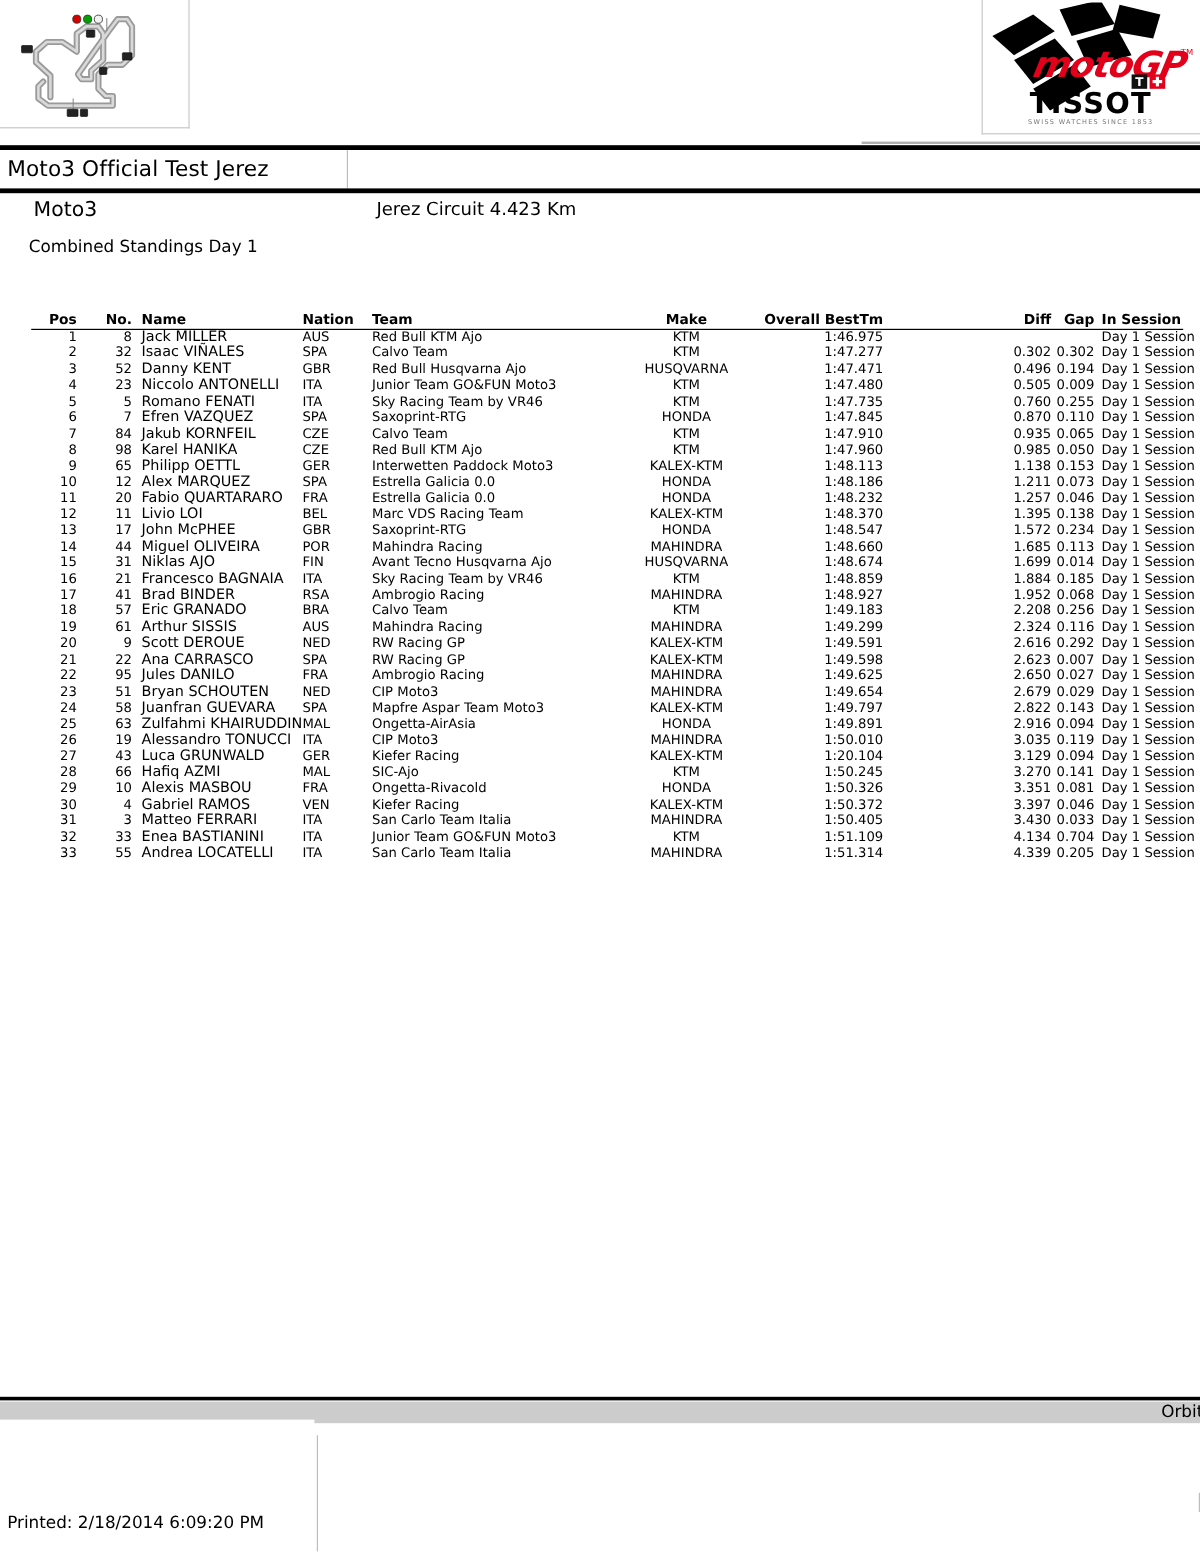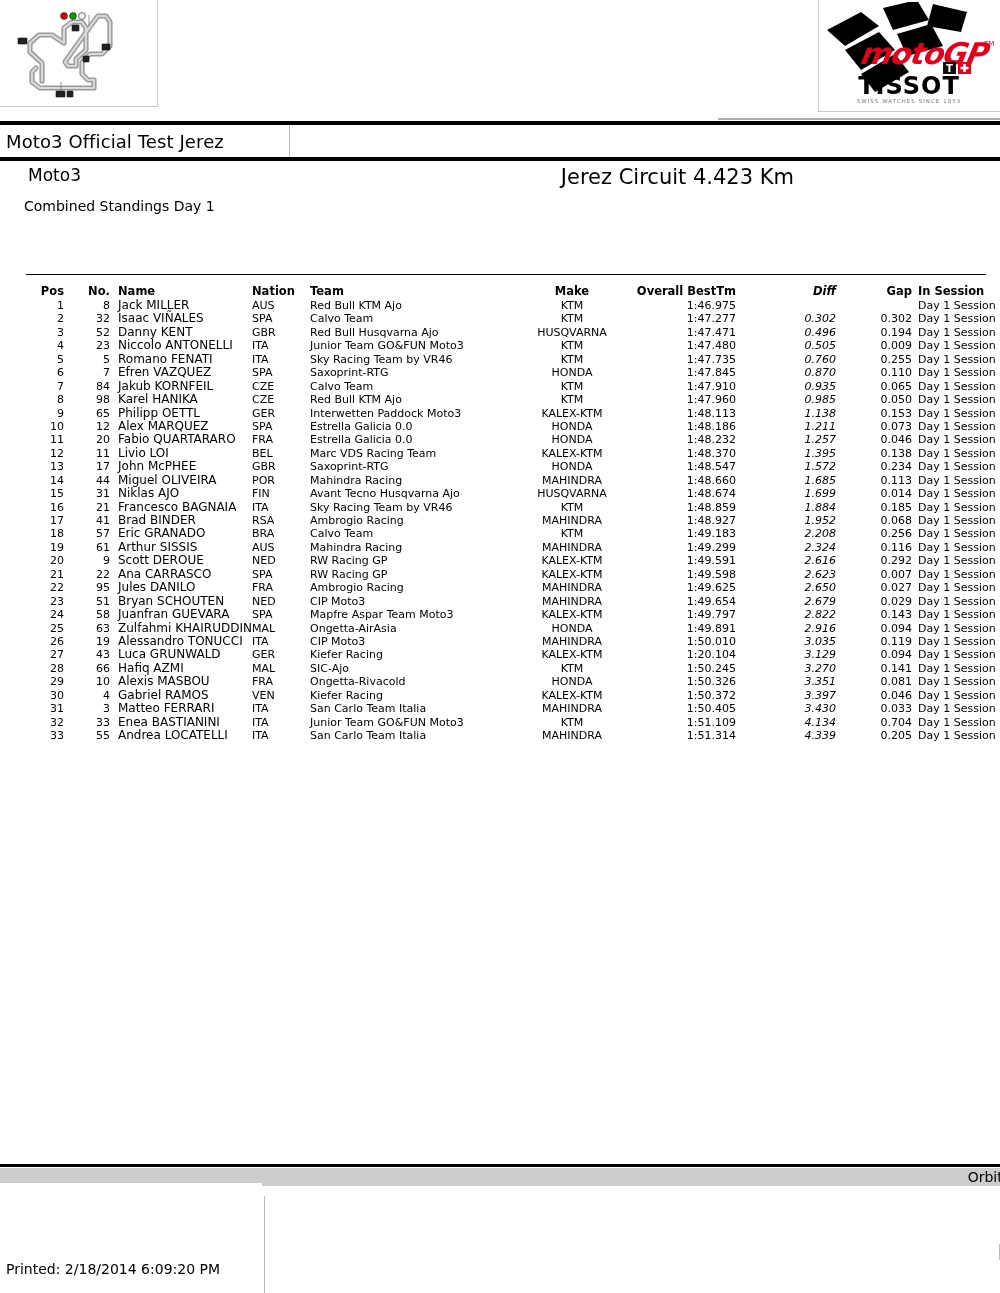--- a/index.html
+++ b/index.html
@@ -78,37 +78,36 @@
   #class-name {
     position: absolute;
     left: 28px; top: 165px;
     font-size: 17px;
     white-space: nowrap;
   }
   #circuit-info {
     position: absolute;
     left: 0px; top: 165px;
     width: 794px;
-    text-align: right;
-    font-size: 21px;
+    text-align: center;
+    font-size: 15px;
     white-space: nowrap;
   }
   #session-name {
     position: absolute;
     left: 24px; top: 198px;
     font-size: 14px;
     white-space: nowrap;
   }
 
   
   #results {
     position: absolute;
     left: 26px; top: 260px;
     width: 960px;
-    margin-top: 25px;
   }
   .thead-rule {
     position: absolute;
     left: 26px; top: 274px;
     width: 960px; height: 1px;
     background: #000000;
   }
   .row {
     position: relative;
     height: 13.45px;
@@ -130,21 +129,21 @@
   .l { text-align: left; }
 
   
   .col-pos   { left: 0px;   width: 38px; }
   .col-no    { left: 46px;  width: 38px; }
   .col-name  { left: 92px;  width: 160px; font-size: 12px; }
   .col-nat   { left: 226px; width: 40px; }
   .col-team  { left: 284px; width: 200px; }
   .col-make  { left: 476px; width: 140px; text-align: center; }
   .col-best  { left: 600px; width: 110px; }
-  .col-diff  { left: 724px; width: 86px; font-style: italic; }
+  .col-diff  { left: 764px; width: 86px; }
   .col-gap   { left: 808px; width: 78px; }
   .col-sess  { left: 892px; width: 120px; }
 
   
   .hrow .col-name { font-size: 11.5px; }
   .hrow .col-best { width: 110px; }
 
   
   .foot-black {
     position: absolute;

